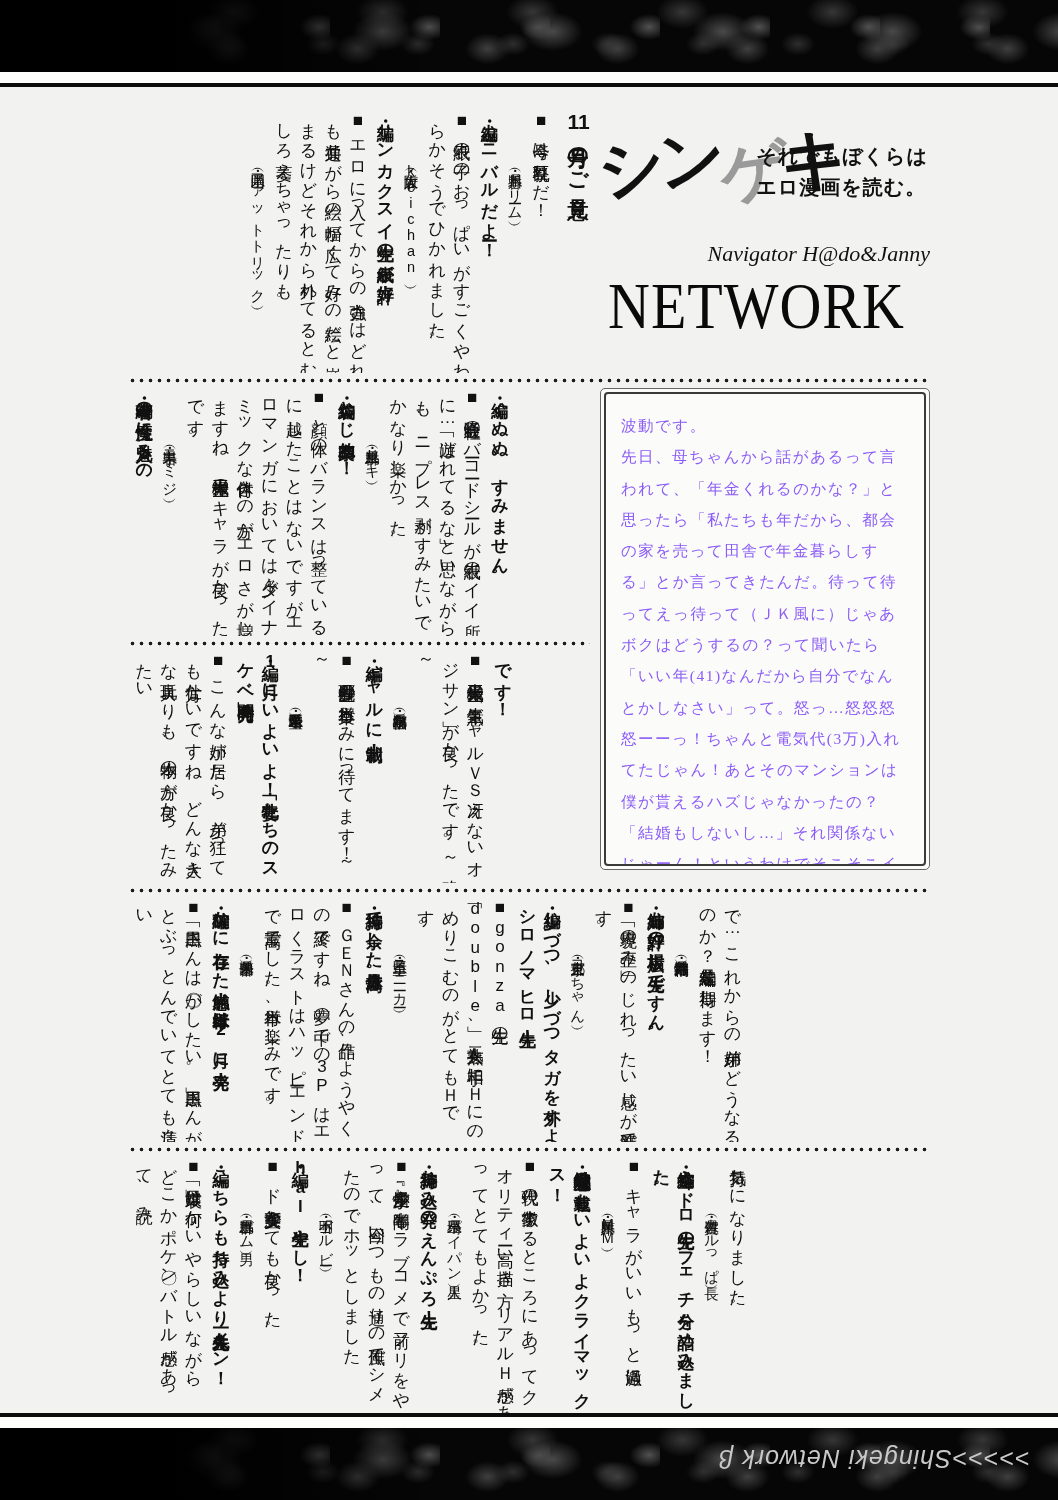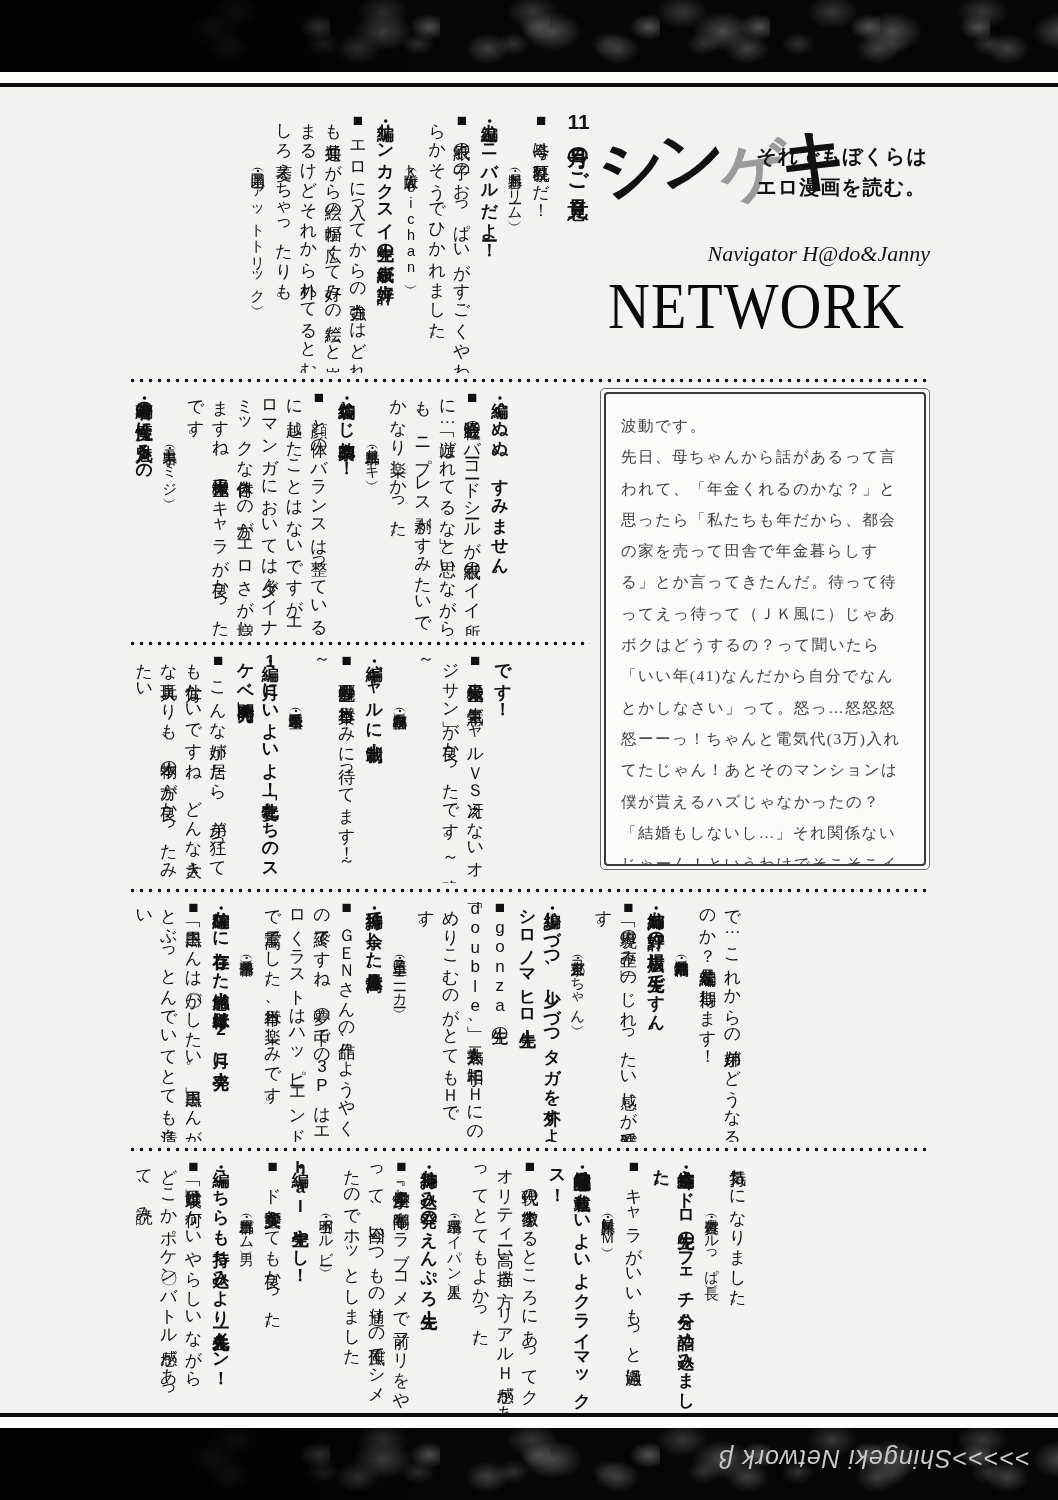--- a/index.html
+++ b/index.html
@@ -91,21 +91,21 @@
   
   .letter-box{
     width:330px;height:482px;flex:none;box-sizing:border-box;
     border:1px solid #666;border-radius:5px;padding:3px;background:#fbfbfa;
   }
   .letter-inner{
     box-sizing:border-box;height:100%;
     border:2px solid #3a3a3a;border-radius:4px;
     padding:16px 15px;overflow:hidden;
     font-family:"Liberation Serif","DejaVu Serif",serif;
-    font-size:15.5px;line-height:2.02;letter-spacing:1.5px;color:#404040;
+    font-size:15.5px;line-height:2.02;letter-spacing:1.5px;color:#8b5cf6;
   }
   .letter-inner p{margin:0;}
 </style>
 </head>
 <body>
 
 <div class="top-band texture"></div>
 <div class="h-rule"></div>
 
 <main>

